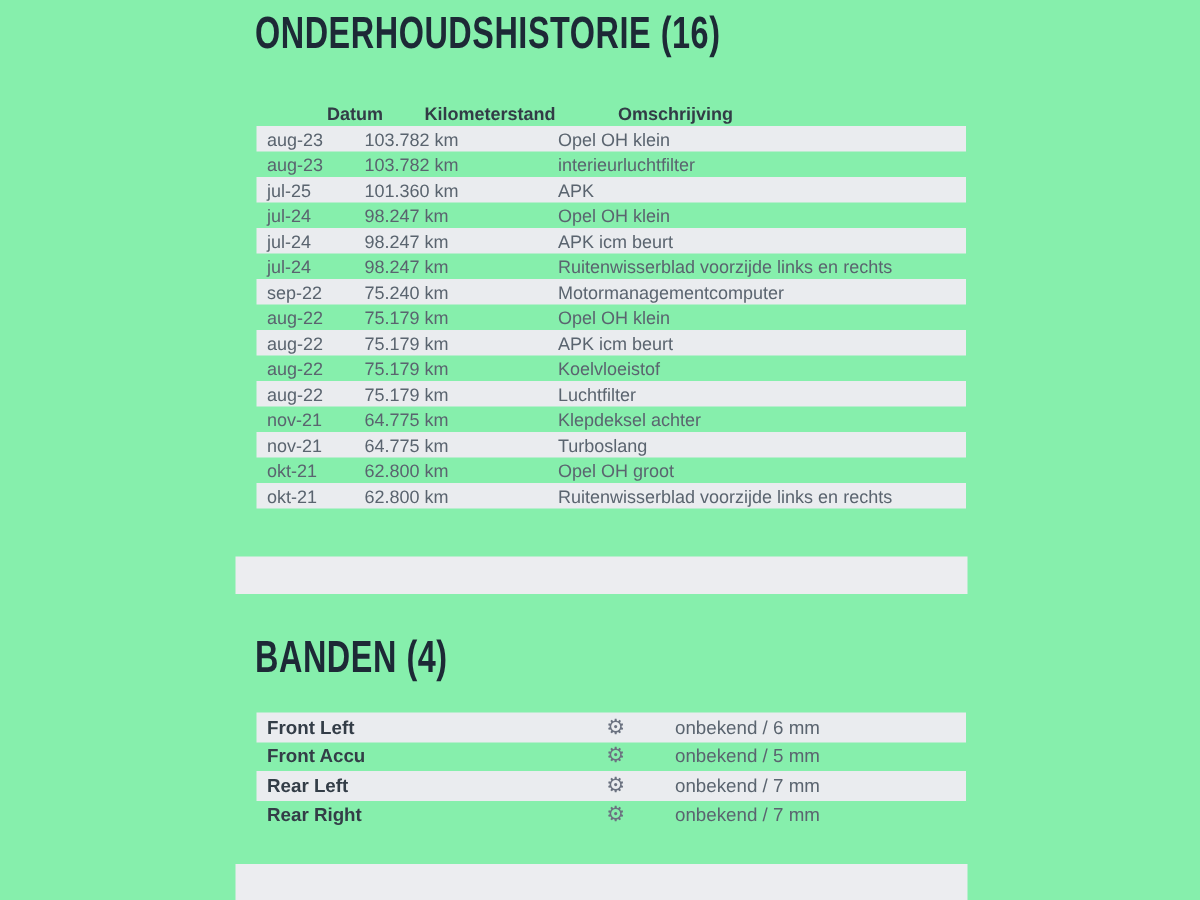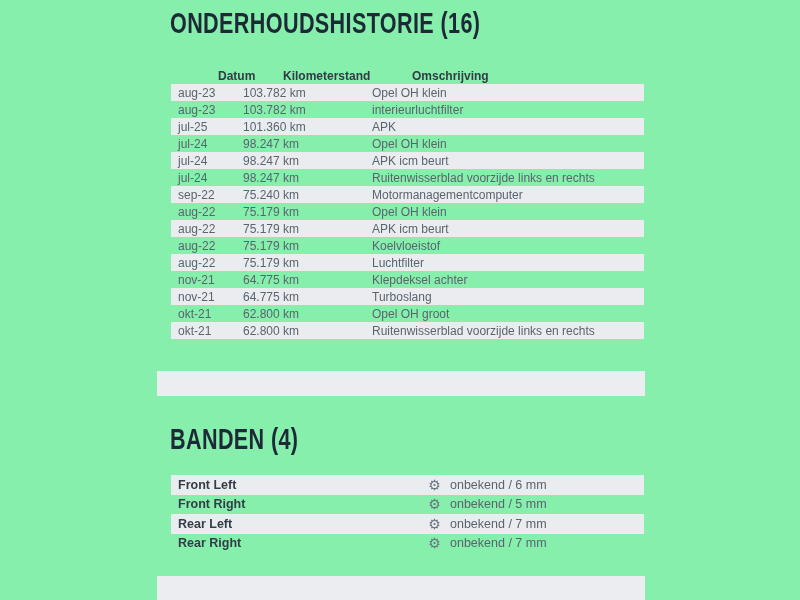--- a/index.html
+++ b/index.html
@@ -27,21 +27,21 @@
   .band{margin-top:32px;width:488px;height:25px;background:#ecedf0;}
   .band-bottom{margin-top:23px;}
   .tires{margin:21px 0 0 14px;width:473px;font-size:12.5px;}
   .tire-row{display:flex;align-items:center;height:19.5px;padding-left:7px;box-sizing:border-box;}
   .tire-row:nth-child(odd){background:#eaecef;}
   .tlabel{flex:1;font-weight:700;color:#333d47;}
   .gear{
     flex:none;width:13px;margin-right:9px;color:#6b7280;
     font-family:"DejaVu Sans",sans-serif;font-size:14px;line-height:14px;text-align:center;
   }
-  .tvalue{flex:none;width:194px;color:#5a646f;}
+  .tvalue{flex:none;width:194px;color:#5a646f;margin-left:24px;}
 </style>
 </head>
 <body>
 
 <div class="page">
   <div class="content">
 
     <h2 class="h-title">ONDERHOUDSHISTORIE (16)</h2>
 
     <div class="table">
@@ -149,21 +149,21 @@
     <h2 class="h-title second">BANDEN (4)</h2>
 
     <div class="tires" id="tire-rows">
   <div class="tire-row">
     <span class="tlabel">Front Left</span>
     <span class="gear">⚙</span>
     <span class="tvalue">onbekend / 6 mm</span>
   </div>
 
   <div class="tire-row">
-    <span class="tlabel">Front Right</span>
+    <span class="tlabel">Front Accu</span>
     <span class="gear">⚙</span>
     <span class="tvalue">onbekend / 5 mm</span>
   </div>
 
   <div class="tire-row">
     <span class="tlabel">Rear Left</span>
     <span class="gear">⚙</span>
     <span class="tvalue">onbekend / 7 mm</span>
   </div>
 

